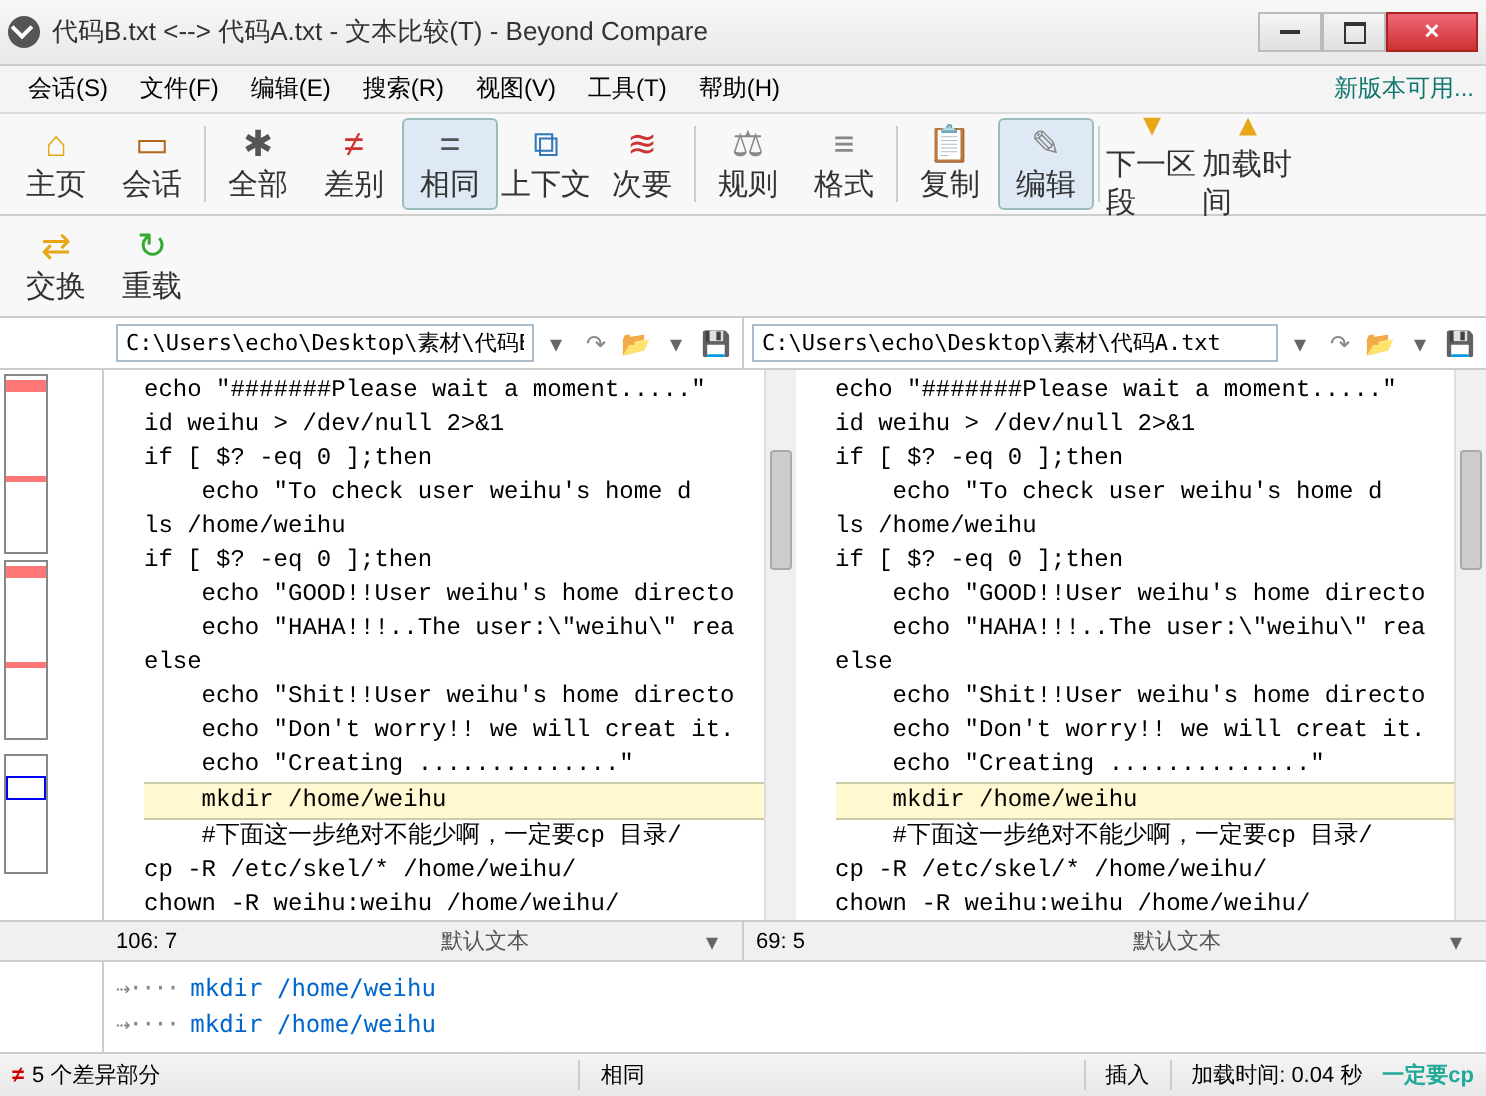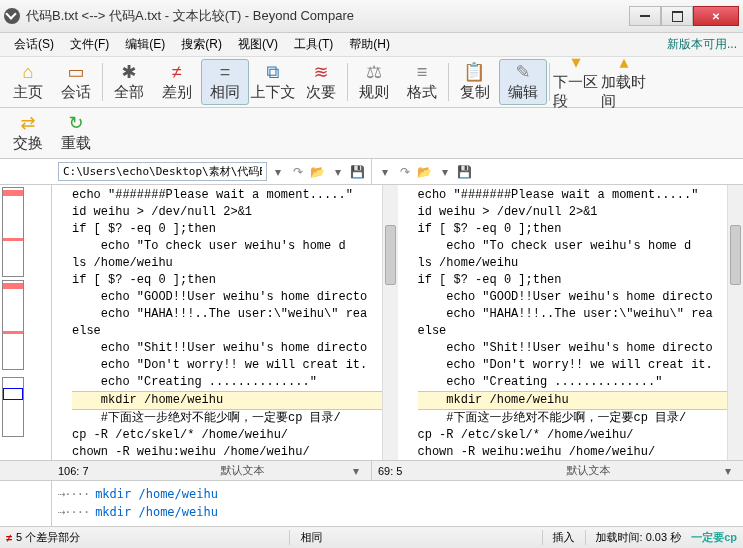--- a/index.html
+++ b/index.html
@@ -179,20 +179,21 @@
   <div class="pathpane">
     <span class="left-gutter"></span>
     <input class="pathinput" value="C:\Users\echo\Desktop\素材\代码B.txt" style="">
     <span class="iconbtn">▾</span>
     <span class="iconbtn" style="color:#888">↷</span>
     <span class="iconbtn" style="color:#e6a817">📂</span>
     <span class="iconbtn">▾</span>
     <span class="iconbtn" style="color:#37b">💾</span>
   </div>
   <div class="pathpane">
+    <input class="pathinput" value="C:\Users\echo\Desktop\素材\代码A.txt" style="">
     <span class="iconbtn">▾</span>
     <span class="iconbtn" style="color:#888">↷</span>
     <span class="iconbtn" style="color:#e6a817">📂</span>
     <span class="iconbtn">▾</span>
     <span class="iconbtn" style="color:#37b">💾</span>
   </div>
 </div>
 
 <div class="compare">
   <div class="thumbcol">
@@ -244,15 +245,15 @@
 </div>
 <div class="hscroll"></div>
 
 <div class="statusbar">
   <span class="ne">≠</span>
   <span>5 个差异部分</span>
   <span class="flex"></span>
   <span class="seg">相同</span>
   <span class="flex"></span>
   <span class="seg">插入</span>
-  <span class="seg">加载时间: 0.03 秒</span>
+  <span class="seg">加载时间: 0.04 秒</span>
   <span class="logo">一定要cp</span>
 </div>
 
 </body></html>

